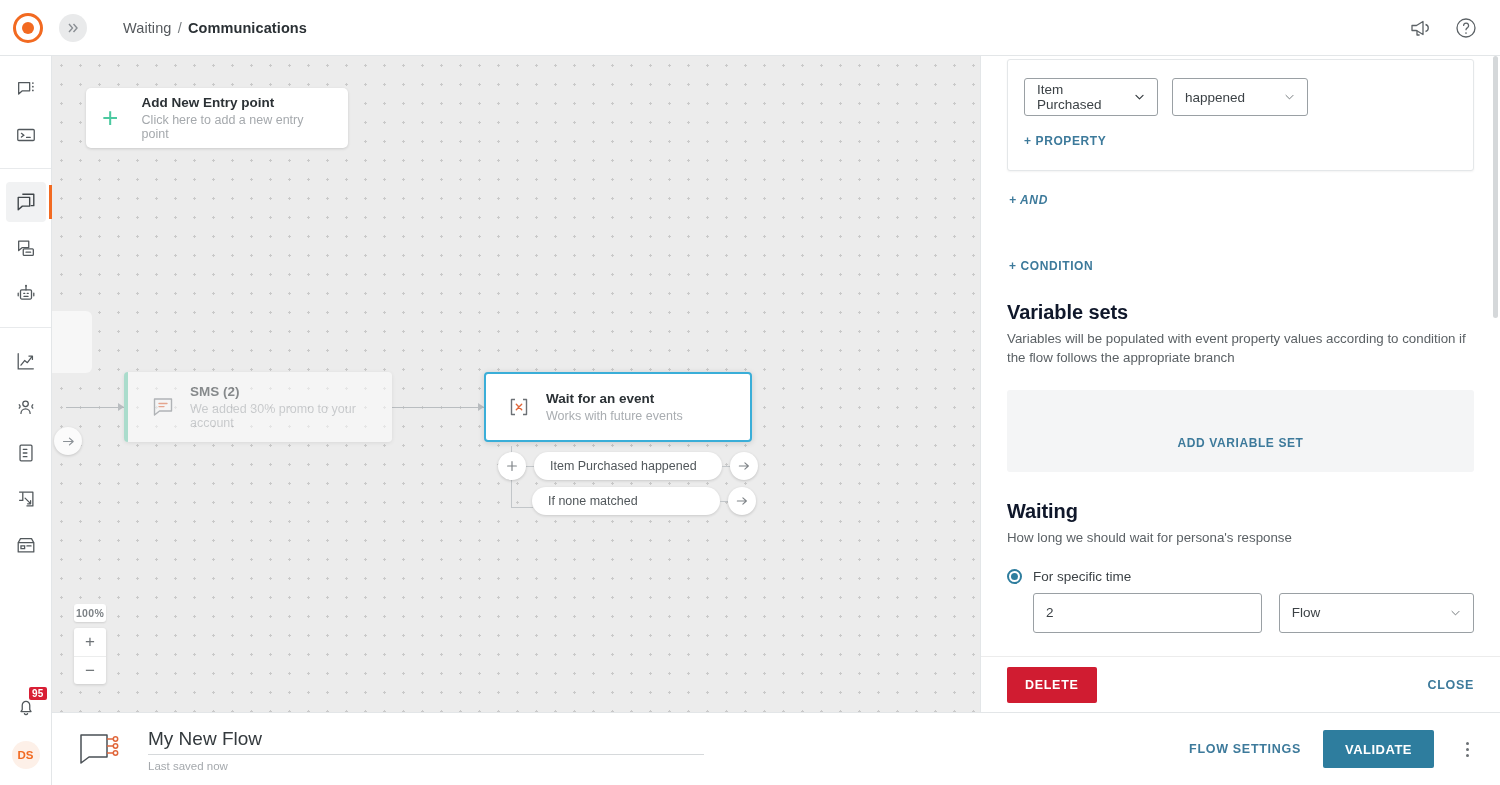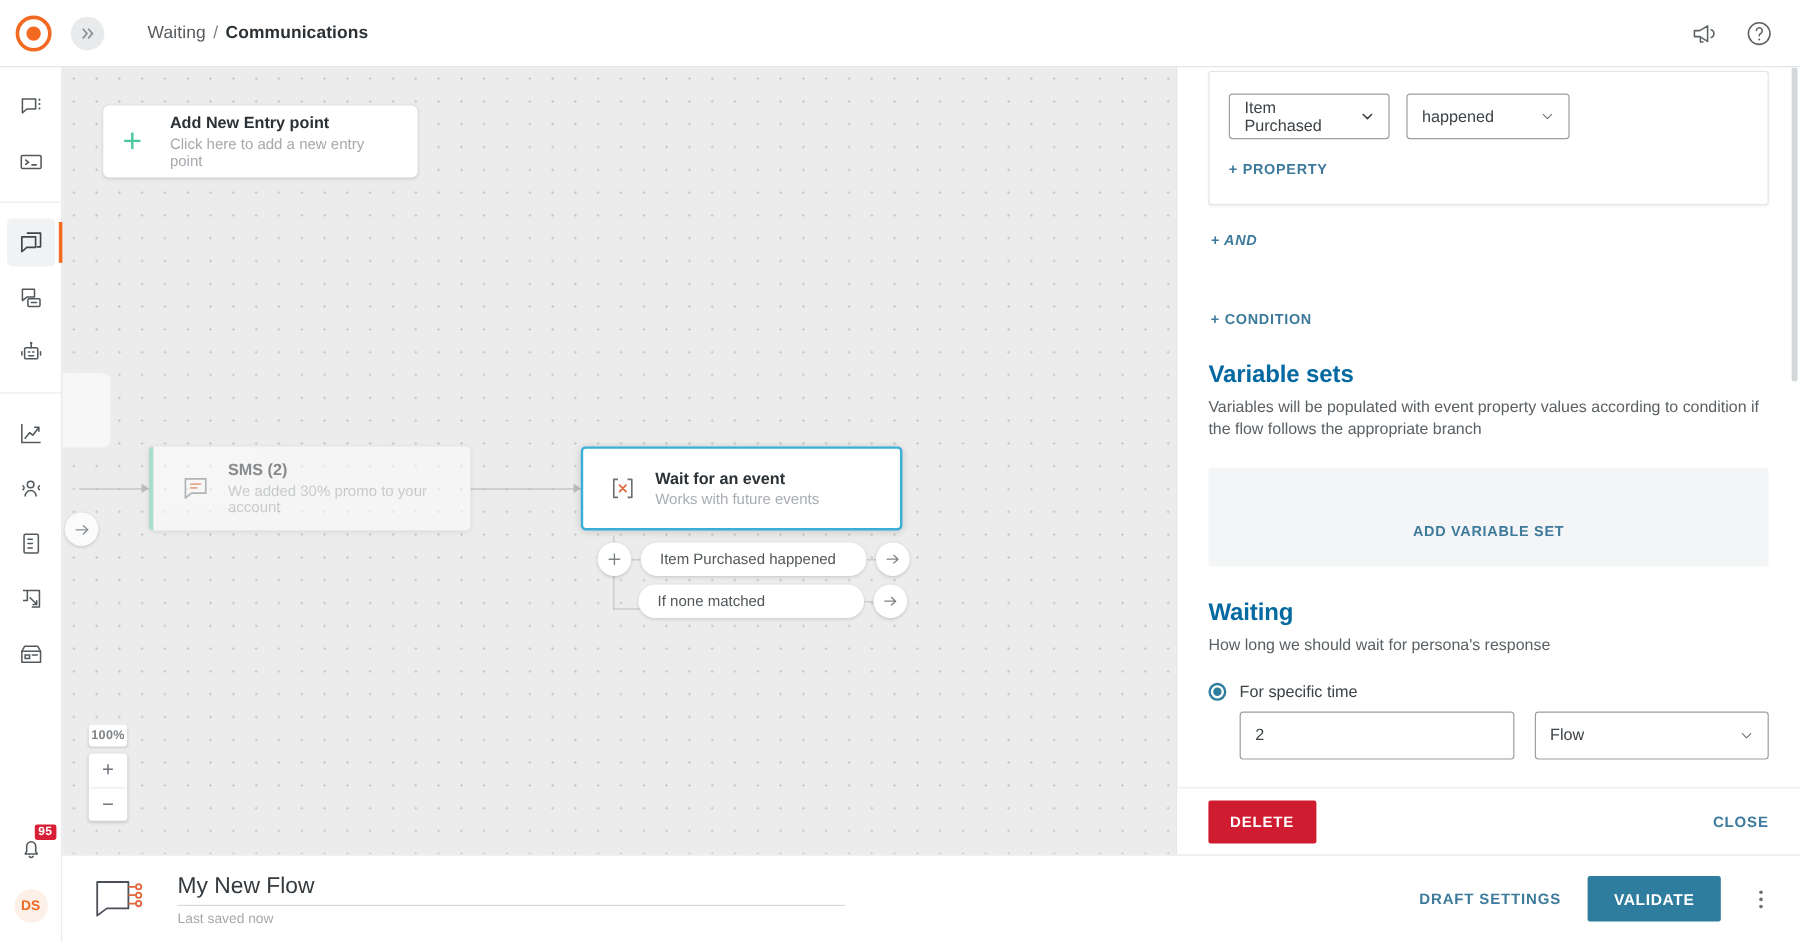--- a/index.html
+++ b/index.html
@@ -184,21 +184,21 @@
     position: absolute; right: 11px; top: 50%; transform: translateY(-50%);
     color: #5a6165; display: flex;
   }
   .link-action {
     font-size: 12px; font-weight: bold; color: #3d7a9b; letter-spacing: .6px; cursor: pointer;
   }
   .prop-link { margin-top: 18px; }
   .and-link { margin-top: 22px; margin-left: 2px; font-style: italic; }
   .cond-link { margin-top: 52px; margin-left: 2px; }
 
-  .section-title { font-size: 20px; font-weight: bold; color: #0369a1; margin-top: 28px; letter-spacing: -.1px;}
+  .section-title { font-size: 20px; font-weight: bold; color: #0f172a; margin-top: 28px; letter-spacing: -.1px;}
   .section-desc { font-size: 13.3px; color: #5b6165; line-height: 1.45; margin-top: 5px; }
   .empty-box {
     margin-top: 22px; background: #f4f5f6; border-radius: 3px;
     padding: 24px 10px 22px; text-align: center;
   }
   .empty-text { font-size: 13.3px; color: #4a5054; }
   .empty-cta { margin-top: 22px; font-size: 12px; font-weight: bold; color: #3d7a9b; letter-spacing: .6px; cursor: pointer; }
 
   .radio-row { display: flex; align-items: center; gap: 11px; margin-top: 22px; }
   .radio {
@@ -548,21 +548,21 @@
         <circle cx="37.5" cy="7" r="2.2" stroke="#e0663a"></circle>
         <circle cx="37.5" cy="14" r="2.2" stroke="#e0663a"></circle>
         <circle cx="37.5" cy="21" r="2.2" stroke="#e0663a"></circle>
       </svg>
     </div>
     <div class="flow-meta">
       <div class="flow-name">My New Flow</div>
       <div class="flow-saved">Last saved now</div>
     </div>
     <div class="bottom-actions">
-      <div class="btn-flow-settings">DRAFT SETTINGS</div>
+      <div class="btn-flow-settings">FLOW SETTINGS</div>
       <button class="btn-validate">VALIDATE</button>
       <div class="kebab">
         <i></i>
         <i></i>
         <i></i>
       </div>
     </div>
   </div>
 
 </div>

